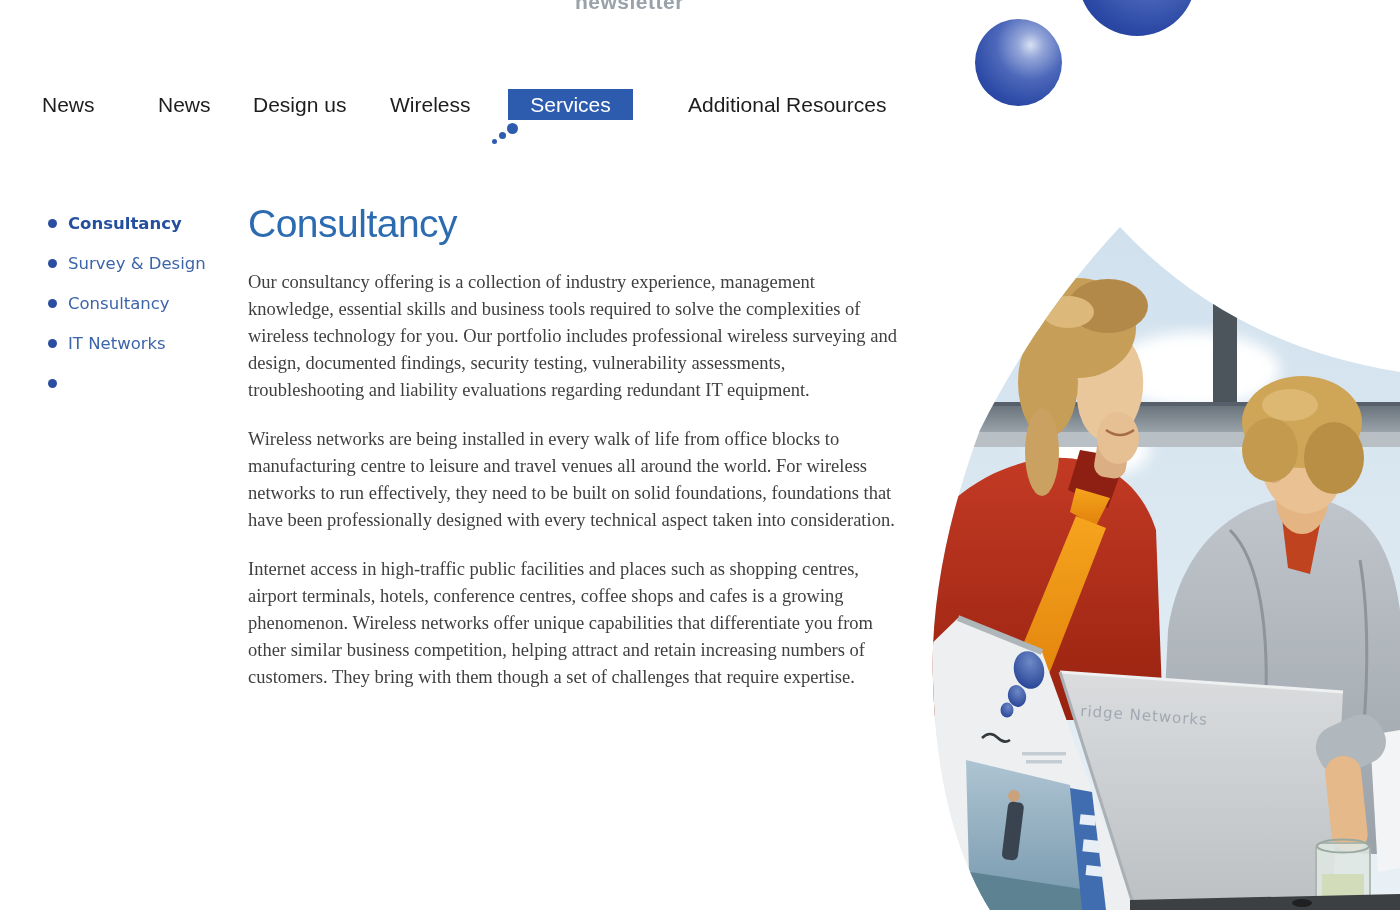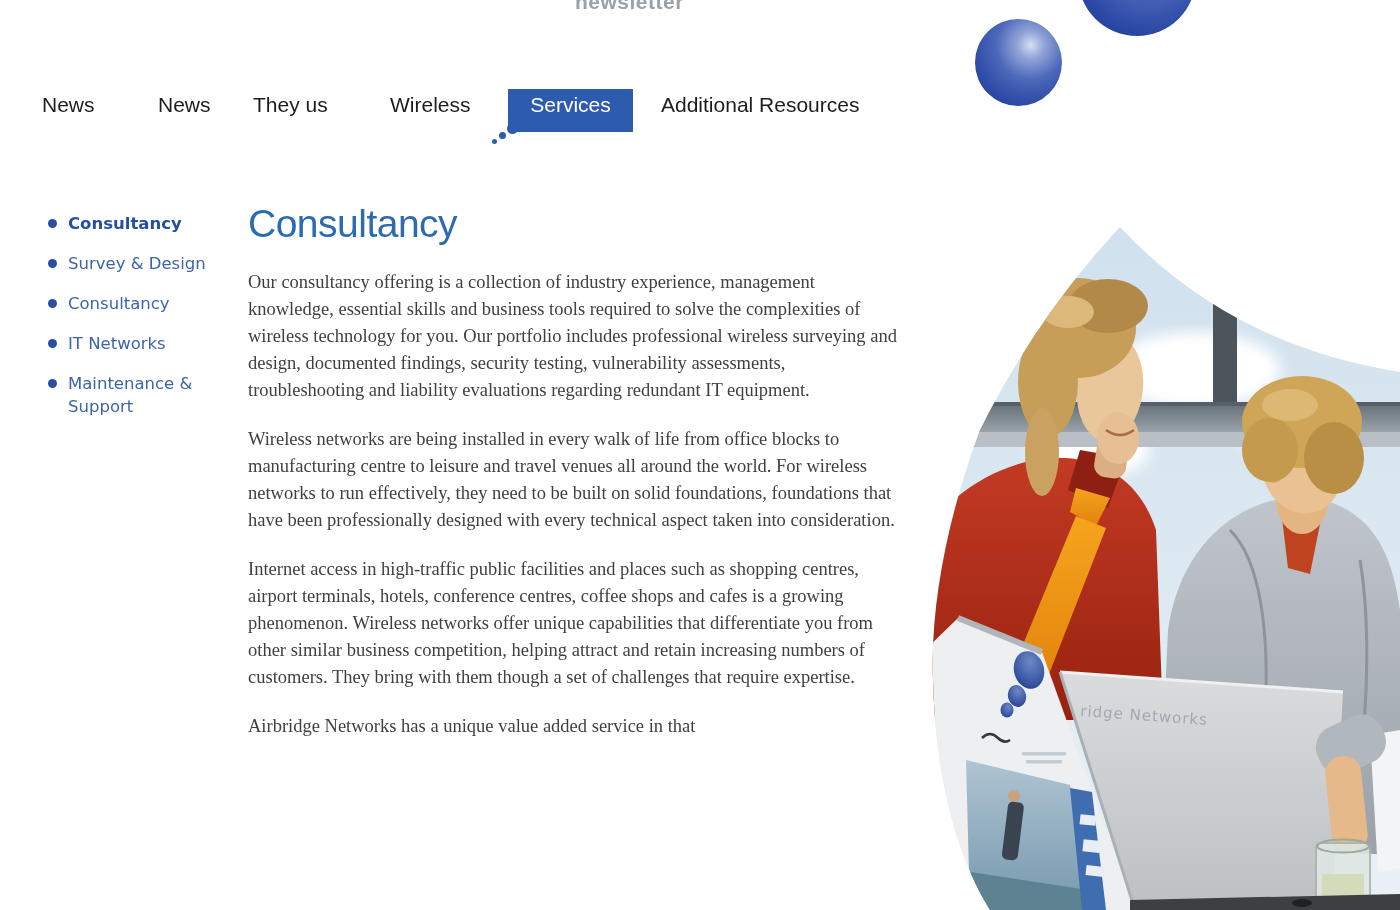--- a/index.html
+++ b/index.html
@@ -13,21 +13,21 @@
   
   .sphere{position:absolute;border-radius:50%;}
   .sphere-small{left:975px;top:19px;width:87px;height:87px;
     background:radial-gradient(circle at 64% 30%, #d8e0f3 0%, #93a5d8 16%, #4d68ba 42%, #2c4aa6 72%, #1e3a95 100%);}
   .sphere-large{left:1078px;top:-82px;width:118px;height:118px;
     background:radial-gradient(circle at 60% 35%, #8fa2d4 0%, #4964b8 35%, #2a48a4 70%, #1d3892 100%);}
 
   
   .nav-item{position:absolute;top:90px;height:30px;line-height:30px;font-size:21px;color:#1d1d1f;
             cursor:pointer;white-space:nowrap;}
-  .nav-active{position:absolute;left:508px;top:89px;width:125px;height:43px;line-height:31px;
+  .nav-active{position:absolute;left:508px;top:89px;width:125px;height:31px;line-height:31px;
               text-align:center;background:#2d5caf;color:#ffffff;font-size:21px;cursor:pointer;}
   .dot-trail span{position:absolute;border-radius:50%;background:#2d5caf;}
   .dot-1{left:507px;top:123px;width:11px;height:11px;}
   .dot-2{left:499px;top:132px;width:7px;height:7px;}
   .dot-3{left:492px;top:139px;width:5px;height:5px;}
 
   
   .sidebar{position:absolute;left:48px;top:212px;width:158px;
            font-family:"DejaVu Sans", sans-serif;}
   .side-item{display:flex;margin-bottom:17px;cursor:pointer;}
@@ -52,24 +52,24 @@
 <div id="page">
 
   <div class="newsletter">newsletter</div>
 
   <div class="sphere sphere-small"></div>
   <div class="sphere sphere-large"></div>
 
   <div>
     <div class="nav-item" style="left:42px">News</div>
     <div class="nav-item" style="left:158px">News</div>
-    <div class="nav-item" style="left:253px">They us</div>
+    <div class="nav-item" style="left:253px">Design us</div>
     <div class="nav-item" style="left:390px">Wireless</div>
     <div class="nav-active">Services</div>
-    <div class="nav-item" style="left:661px">Additional Resources</div>
+    <div class="nav-item" style="left:688px">Additional Resources</div>
     <div class="dot-trail">
       <span class="dot-1"></span>
         <span class="dot-2"></span>
         <span class="dot-3"></span>
     </div>
   </div>
 
   <div class="sidebar">
     <div class="side-item active">
       <span class="side-bullet"></span>
@@ -82,30 +82,28 @@
     <div class="side-item">
       <span class="side-bullet"></span>
       <span class="side-label">Consultancy</span>
     </div>
     <div class="side-item">
       <span class="side-bullet"></span>
       <span class="side-label">IT Networks</span>
     </div>
     <div class="side-item">
       <span class="side-bullet"></span>
-      <span class="side-label">Maintenance &amp; Support</span>
     </div>
   </div>
 
   <div class="content">
     <h1 class="page-title">Consultancy</h1>
     <p>Our consultancy offering is a collection of industry experience, management knowledge, essential skills and business tools required to solve the complexities of wireless technology for you. Our portfolio includes professional wireless surveying and design, documented findings, security testing, vulnerability assessments, troubleshooting and liability evaluations regarding redundant IT equipment.</p>
     <p>Wireless networks are being installed in every walk of life from office blocks to manufacturing centre to leisure and travel venues all around the world. For wireless networks to run effectively, they need to be built on solid foundations, foundations that have been professionally designed with every technical aspect taken into consideration.</p>
     <p>Internet access in high-traffic public facilities and places such as shopping centres, airport terminals, hotels, conference centres, coffee shops and cafes is a growing phenomenon. Wireless networks offer unique capabilities that differentiate you from other similar business competition, helping attract and retain increasing numbers of customers. They bring with them though a set of challenges that require expertise.</p>
-    <p>Airbridge Networks has a unique value added service in that</p>
   </div>
 
   <svg class="photo" viewBox="0 0 470 710" aria-hidden="true">
     <defs>
       <clipPath id="petal">
         <path d="M 190 27 Q 300 145 470 172 L 470 710 L 60 710
                  C 20 645 5 560 3 480 C 0 400 20 310 50 230
                  C 90 150 140 80 190 27 Z"></path>
       </clipPath>
       <linearGradient id="skyGrad" x1="0" y1="0" x2="0" y2="1">

